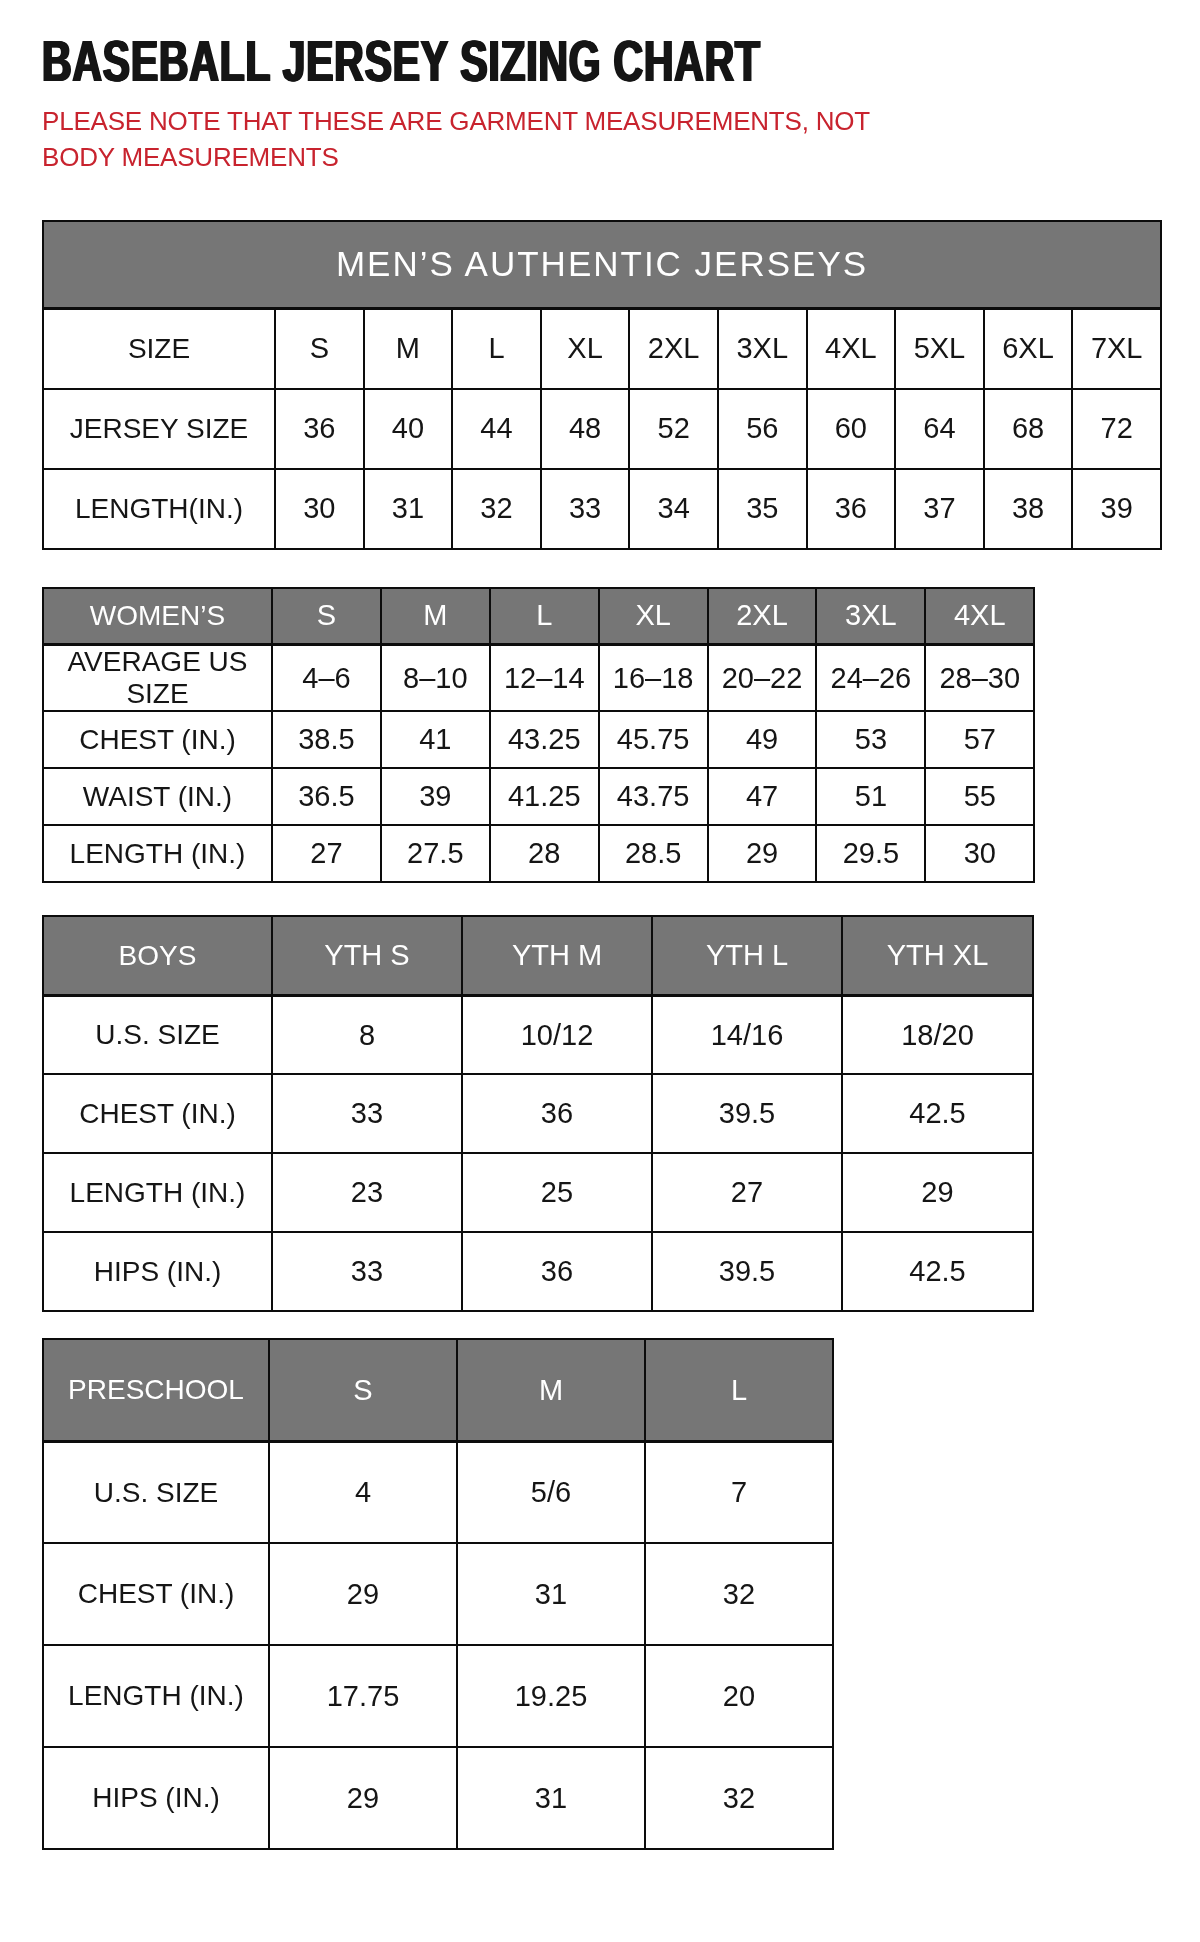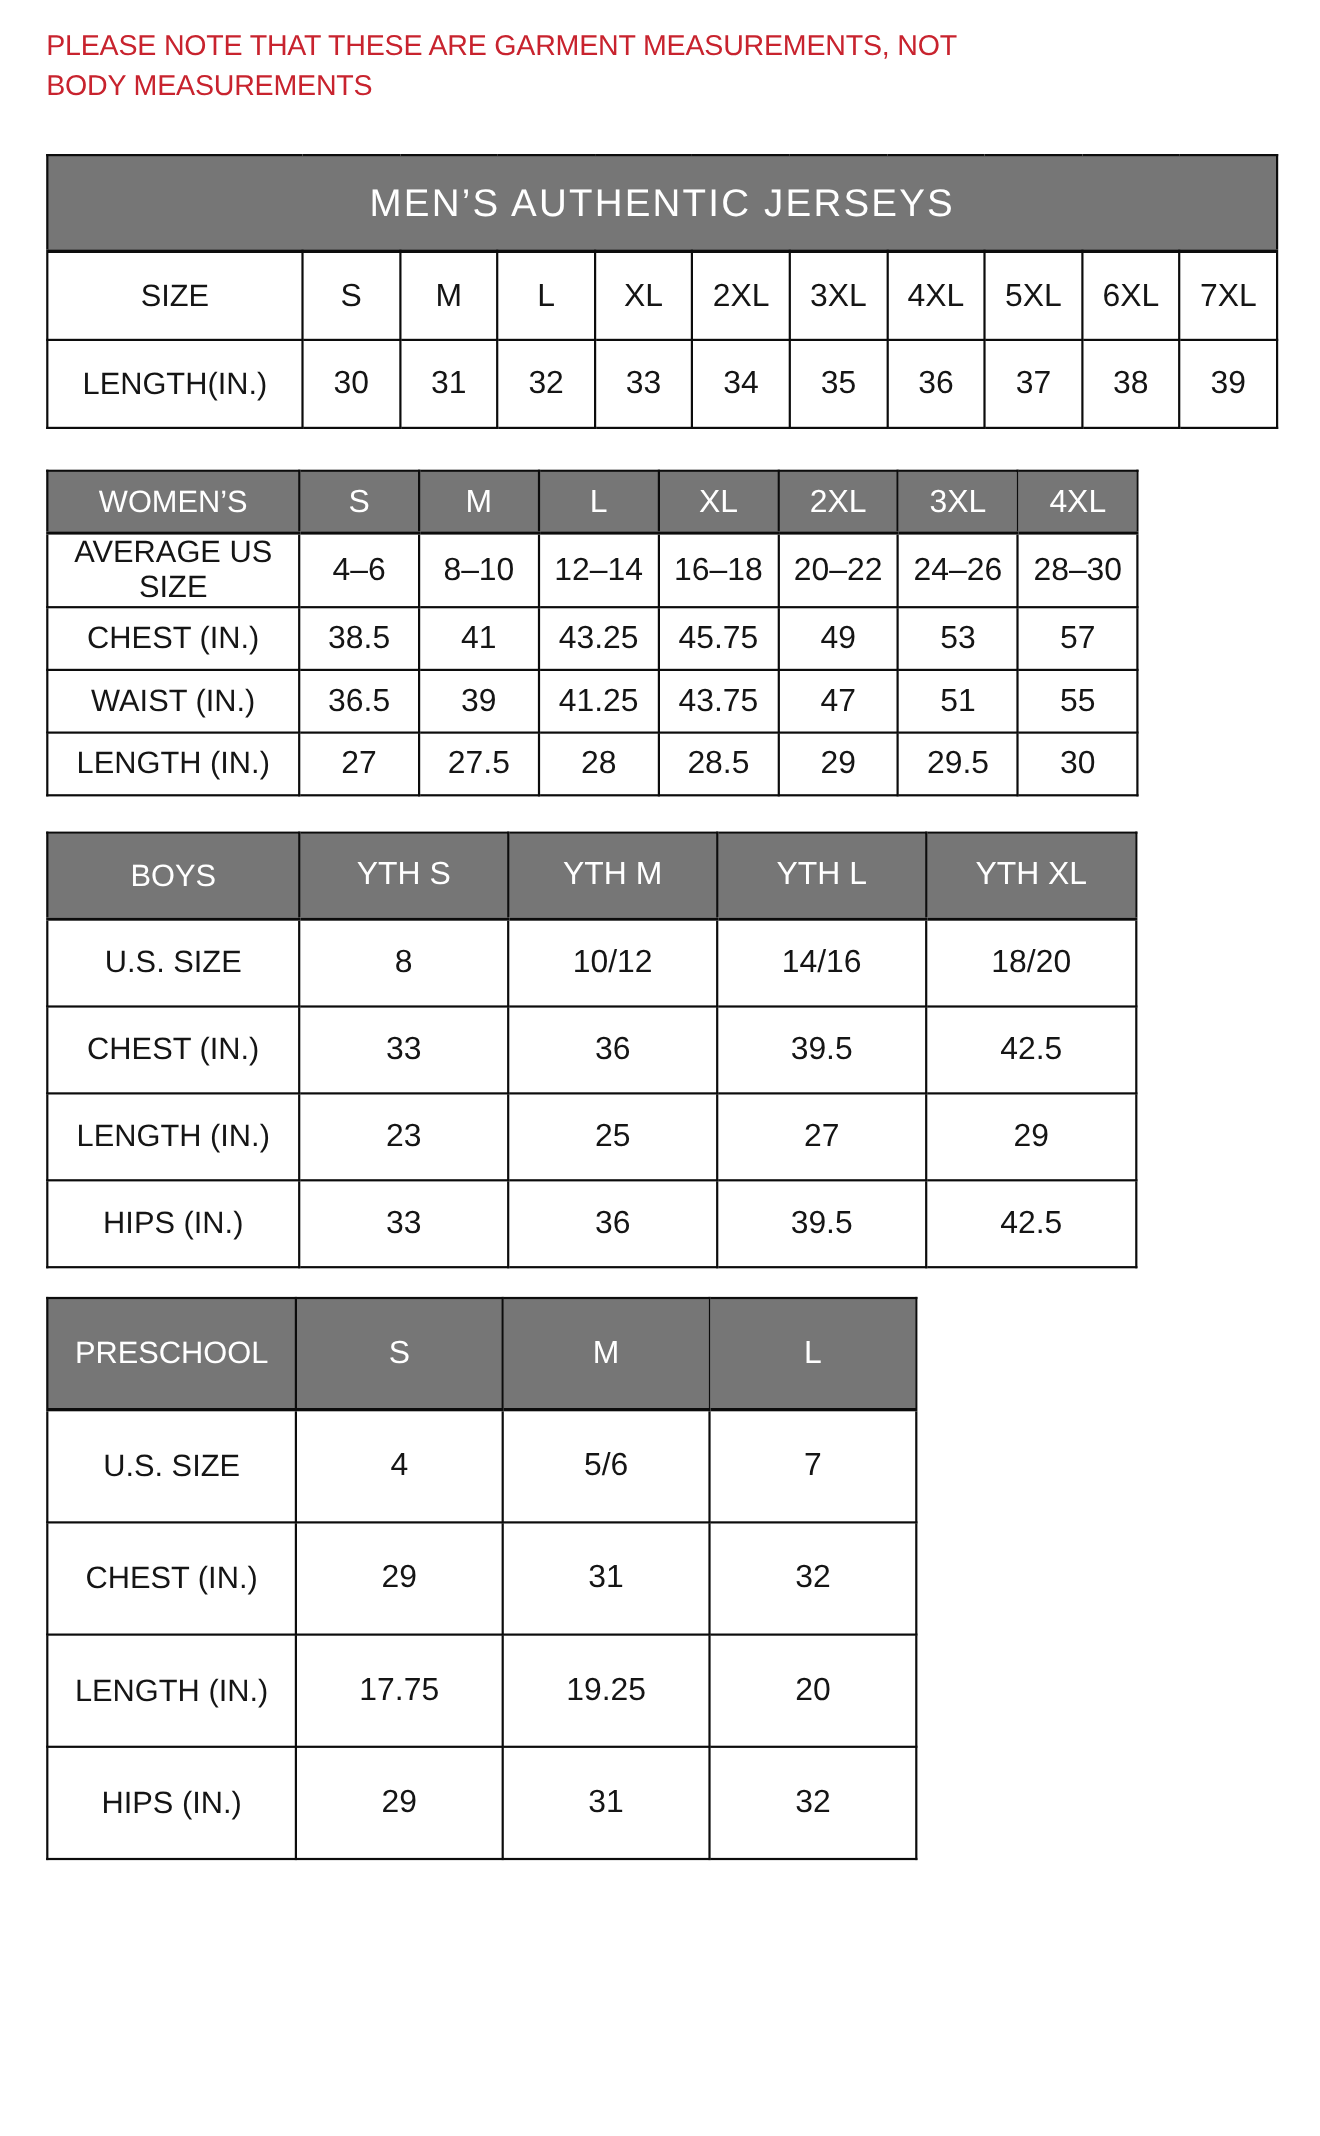--- a/index.html
+++ b/index.html
@@ -57,20 +57,21 @@
   .tbl-boys{width:990px;margin-top:32px;}
   .tbl-boys tr{height:79px;}
   .tbl-preschool{width:790px;margin-top:26px;}
   .tbl-preschool tr{height:102px;}
 </style>
 </head>
 <body>
 
 <div class="page">
 
+  <h1 class="title"><span class="condensed">BASEBALL JERSEY SIZING CHART</span></h1>
 
   <p class="note">PLEASE NOTE THAT THESE ARE GARMENT MEASUREMENTS, NOT BODY MEASUREMENTS</p>
 
   <table class="tbl-mens">
     <colgroup>
       <col style="width:232px">
         <col style="width:88.6px">
         <col style="width:88.6px">
         <col style="width:88.6px">
         <col style="width:88.6px">
@@ -92,20 +93,33 @@
       <td>L</td>
       <td>XL</td>
       <td>2XL</td>
       <td>3XL</td>
       <td>4XL</td>
       <td>5XL</td>
       <td>6XL</td>
       <td>7XL</td>
     </tr>
     <tr>
+      <td class="lbl">JERSEY SIZE</td>
+      <td>36</td>
+      <td>40</td>
+      <td>44</td>
+      <td>48</td>
+      <td>52</td>
+      <td>56</td>
+      <td>60</td>
+      <td>64</td>
+      <td>68</td>
+      <td>72</td>
+    </tr>
+    <tr>
       <td class="lbl">LENGTH(IN.)</td>
       <td>30</td>
       <td>31</td>
       <td>32</td>
       <td>33</td>
       <td>34</td>
       <td>35</td>
       <td>36</td>
       <td>37</td>
       <td>38</td>

